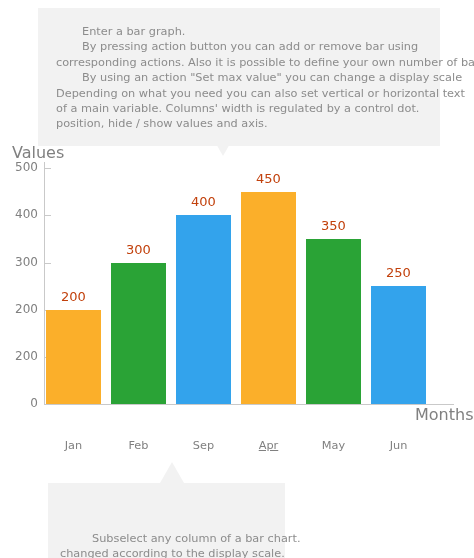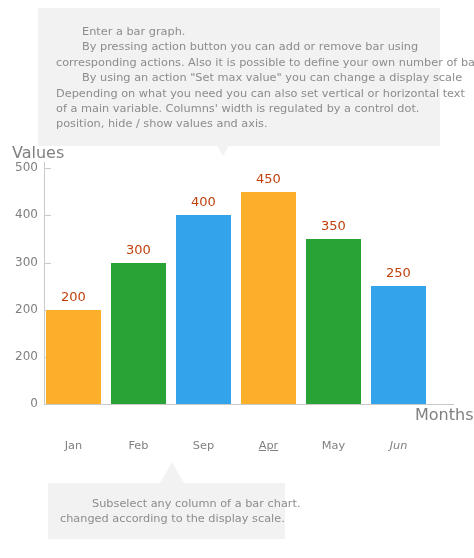--- a/index.html
+++ b/index.html
@@ -38,20 +38,21 @@
     padding: 16px 14px 14px 18px;
   }
   #callout-bottom {
     left: 48px;
     top: 483px;
     width: 237px;
     padding: 13px 10px 12px 12px;
   }
   #callout-bottom .ct-indent {
     padding-left: 32px;
+    margin-top: 35px;
   }
 
   
   .tail {
     position: absolute;
     width: 0;
     height: 0;
     border-left: 12px solid transparent;
     border-right: 12px solid transparent;
   }
@@ -216,21 +217,21 @@
       <div class="bar-value" style="left: 176px; top: 54.48px;">400</div>
       <div class="bar-cat" style="left: 176px;">Sep</div>
       <div class="bar-rect" style="left: 241px; top: 51.915px; height: 212.085px; background: rgb(251, 175, 42); position: absolute;"></div>
       <div class="bar-value" style="left: 241px; top: 30.915px;">450</div>
       <div class="bar-cat" style="left: 241px; text-decoration: underline;">Apr</div>
       <div class="bar-rect" style="left: 306px; top: 99.045px; height: 164.955px; background: rgb(42, 163, 54); position: absolute;"></div>
       <div class="bar-value" style="left: 306px; top: 78.045px;">350</div>
       <div class="bar-cat" style="left: 306px;">May</div>
       <div class="bar-rect" style="left: 371px; top: 146.175px; height: 117.825px; background: rgb(51, 163, 236); position: absolute;"></div>
       <div class="bar-value" style="left: 371px; top: 125.175px;">250</div>
-      <div class="bar-cat" style="left: 371px; font-style: italic;">Jun</div>
+      <div class="bar-cat" style="left: 371px;">Jun</div>
     </div>
 </div>
 
 <div id="callout-bottom-tail" class="tail"></div>
 <div id="callout-bottom" class="callout">
     <div class="ct-line ct-indent">Subselect any column of a bar chart.</div>
     <div class="ct-line">changed according to the display scale.</div>
   </div>
 
 </body></html>

